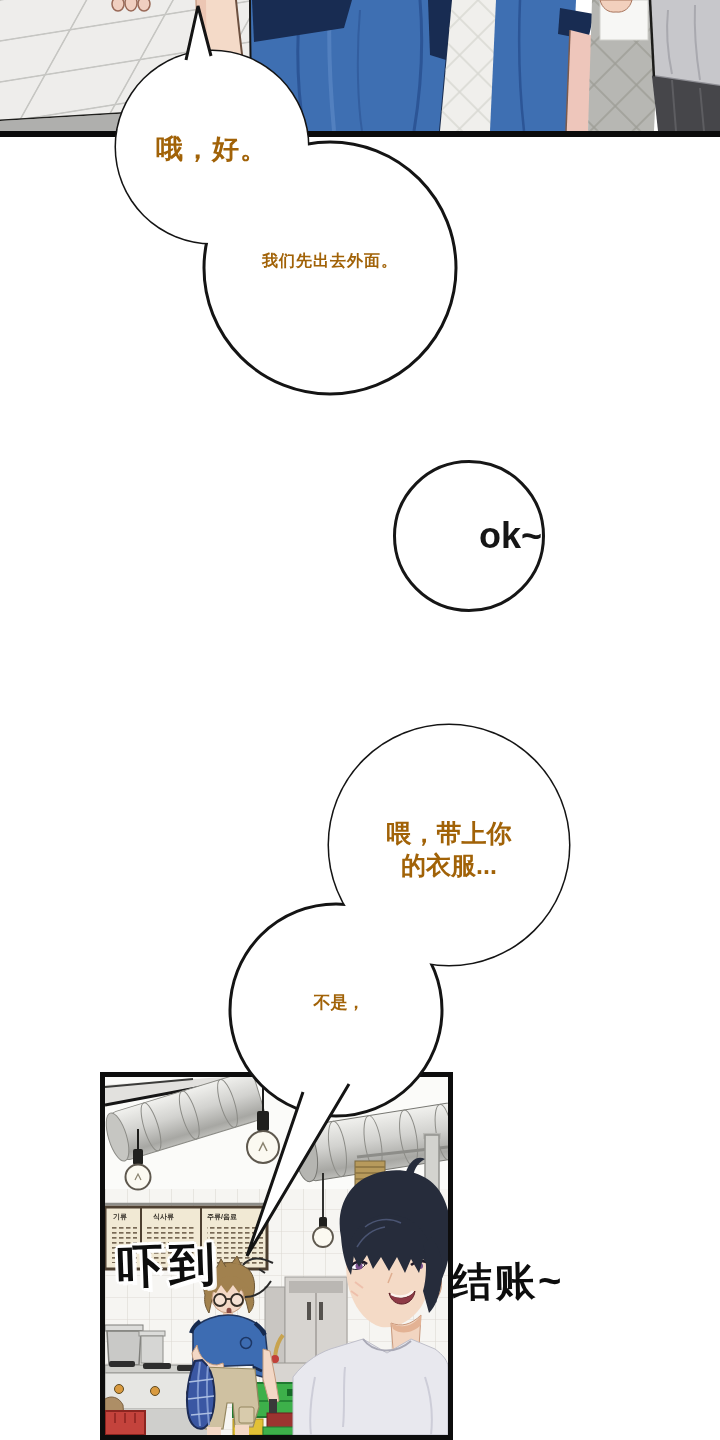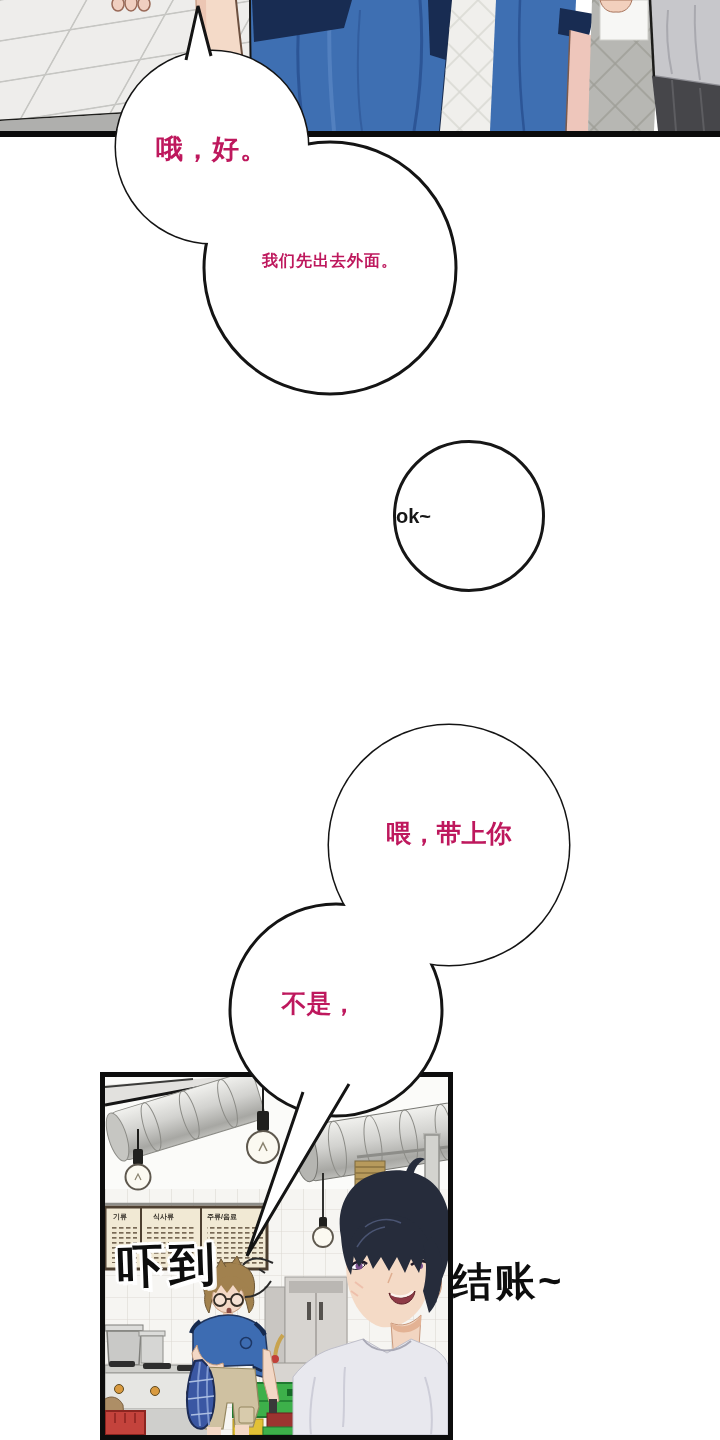--- a/index.html
+++ b/index.html
@@ -4,28 +4,28 @@
 <style>
   html,body{margin:0;padding:0;background:#fff;}
   .page{position:relative;width:720px;height:1440px;background:#fff;overflow:hidden;
         font-family:"Liberation Sans",sans-serif;}
   .panel{position:absolute;background:#fff;}
   .panel-top{left:0;top:0;width:720px;height:131px;border-bottom:6px solid #0b0b0b;z-index:10;}
   .panel-bottom{left:100px;top:1072px;width:343px;height:358px;border:5px solid #0d0d0d;z-index:10;overflow:hidden;}
   svg.overlay{position:absolute;left:0;z-index:20;pointer-events:none;}
   #ov-top{top:0;}
   #ov-bot{top:700px;}
-  .btext{position:absolute;z-index:30;text-align:center;color:#be185d;font-weight:700;pointer-events:none;}
+  .btext{position:absolute;z-index:30;text-align:center;color:#a16207;font-weight:700;pointer-events:none;}
   .bt1{left:112px;top:131px;width:200px;font-size:27px;letter-spacing:1px;}
   .bt2{left:212px;top:251px;width:236px;font-size:16px;letter-spacing:1px;}
   .bt4{left:340px;top:817px;width:218px;font-size:25px;line-height:32px;text-align:center;}
-  .bt5{left:224px;top:987px;width:190px;font-size:25px;line-height:32px;}
-  .bubble-ok{position:absolute;left:393px;top:440px;width:146px;height:146px;border:3px solid #161616;
-             border-radius:50%;background:#fff;display:flex;align-items:center;justify-content:flex-start;
-             z-index:20;font-size:20px;font-weight:700;color:#161616;}
+  .bt5{left:244px;top:987px;width:190px;font-size:17px;line-height:32px;}
+  .bubble-ok{position:absolute;left:393px;top:460px;width:146px;height:146px;border:3px solid #161616;
+             border-radius:50%;background:#fff;display:flex;align-items:center;justify-content:flex-end;
+             z-index:20;font-size:36px;font-weight:700;color:#161616;}
   .sfx{position:absolute;font-weight:800;color:#0d0d0d;white-space:nowrap;}
   .sfx-scared{left:12px;top:158px;font-size:46px;letter-spacing:6px;transform:rotate(-2deg);z-index:6;
     text-shadow:3px 0 0 #fff,-3px 0 0 #fff,0 3px 0 #fff,0 -3px 0 #fff,
                 2px 2px 0 #fff,-2px 2px 0 #fff,2px -2px 0 #fff,-2px -2px 0 #fff,4px 4px 0 rgba(255,255,255,.9);}
   .sfx-checkout{left:452px;top:1254px;font-size:40px;letter-spacing:3px;transform:rotate(-1deg);z-index:25;}
   .menu-head{font-size:7px;font-weight:700;fill:#2f2a22;}
 </style>
 </head>
 <body>
 
@@ -355,20 +355,21 @@
     <circle cx="449" cy="845" r="120" fill="#fff" stroke="#141414" stroke-width="3"></circle>
     <circle cx="336" cy="1010" r="106" fill="#fff" stroke="#141414" stroke-width="3"></circle>
     <circle cx="449" cy="845" r="120" fill="#fff"></circle>
     <path d="M303,1092 L247,1256 L349,1084" fill="#fff" stroke="#141414" stroke-width="3"></path>
   </svg>
 
   <div class="btext bt1">哦，好。</div>
   <div class="btext bt2">我们先出去外面。</div>
   <div class="btext bt4">
     <div>喂，带上你</div>
+    <div>的衣服...</div>
   </div>
   <div class="btext bt5">
     <div>不是，</div>
   </div>
 
   <div class="sfx sfx-checkout">结账~</div>
 
 </div>
 
 </body></html>

